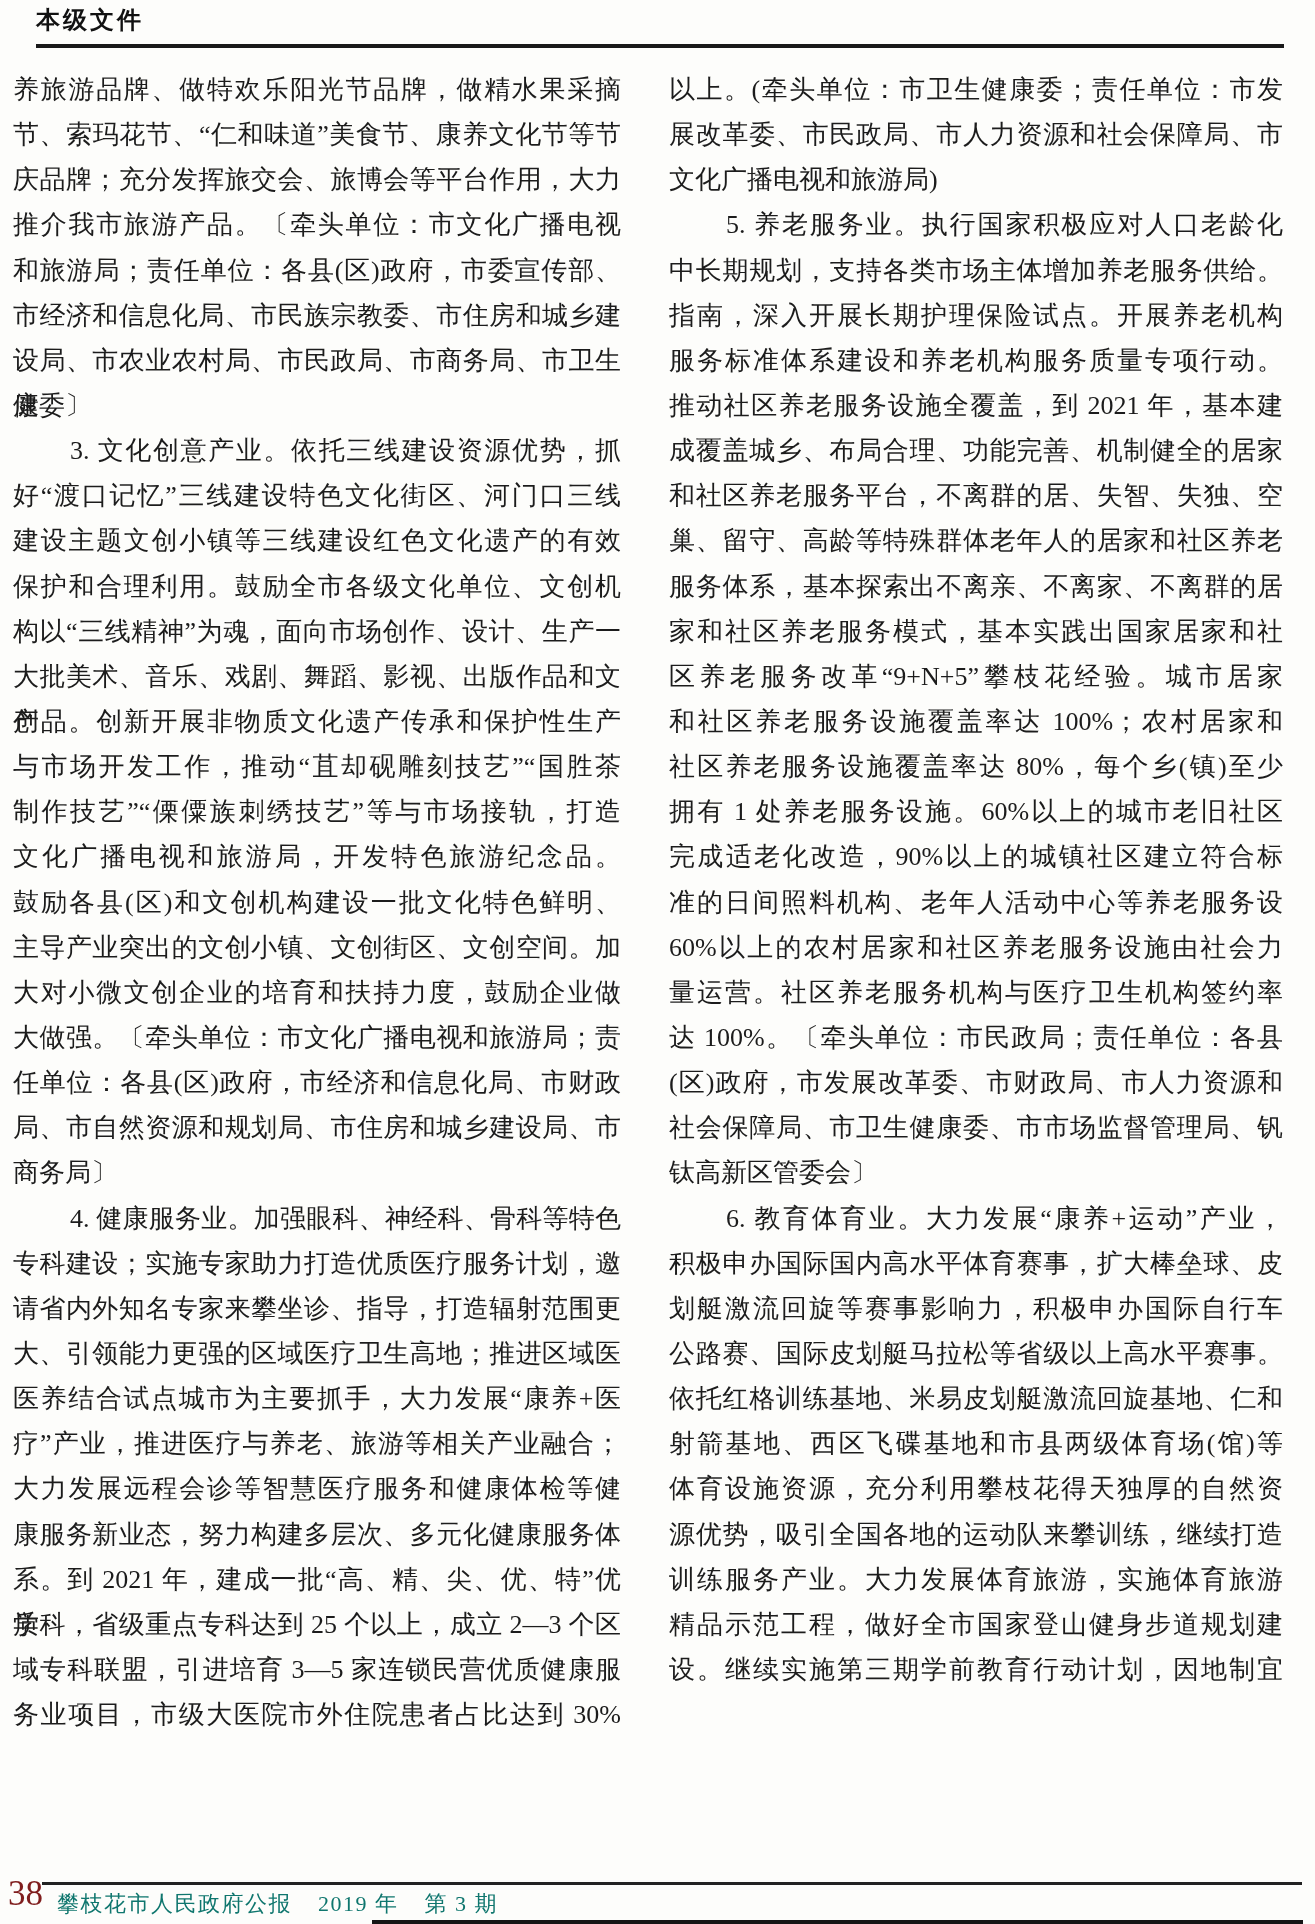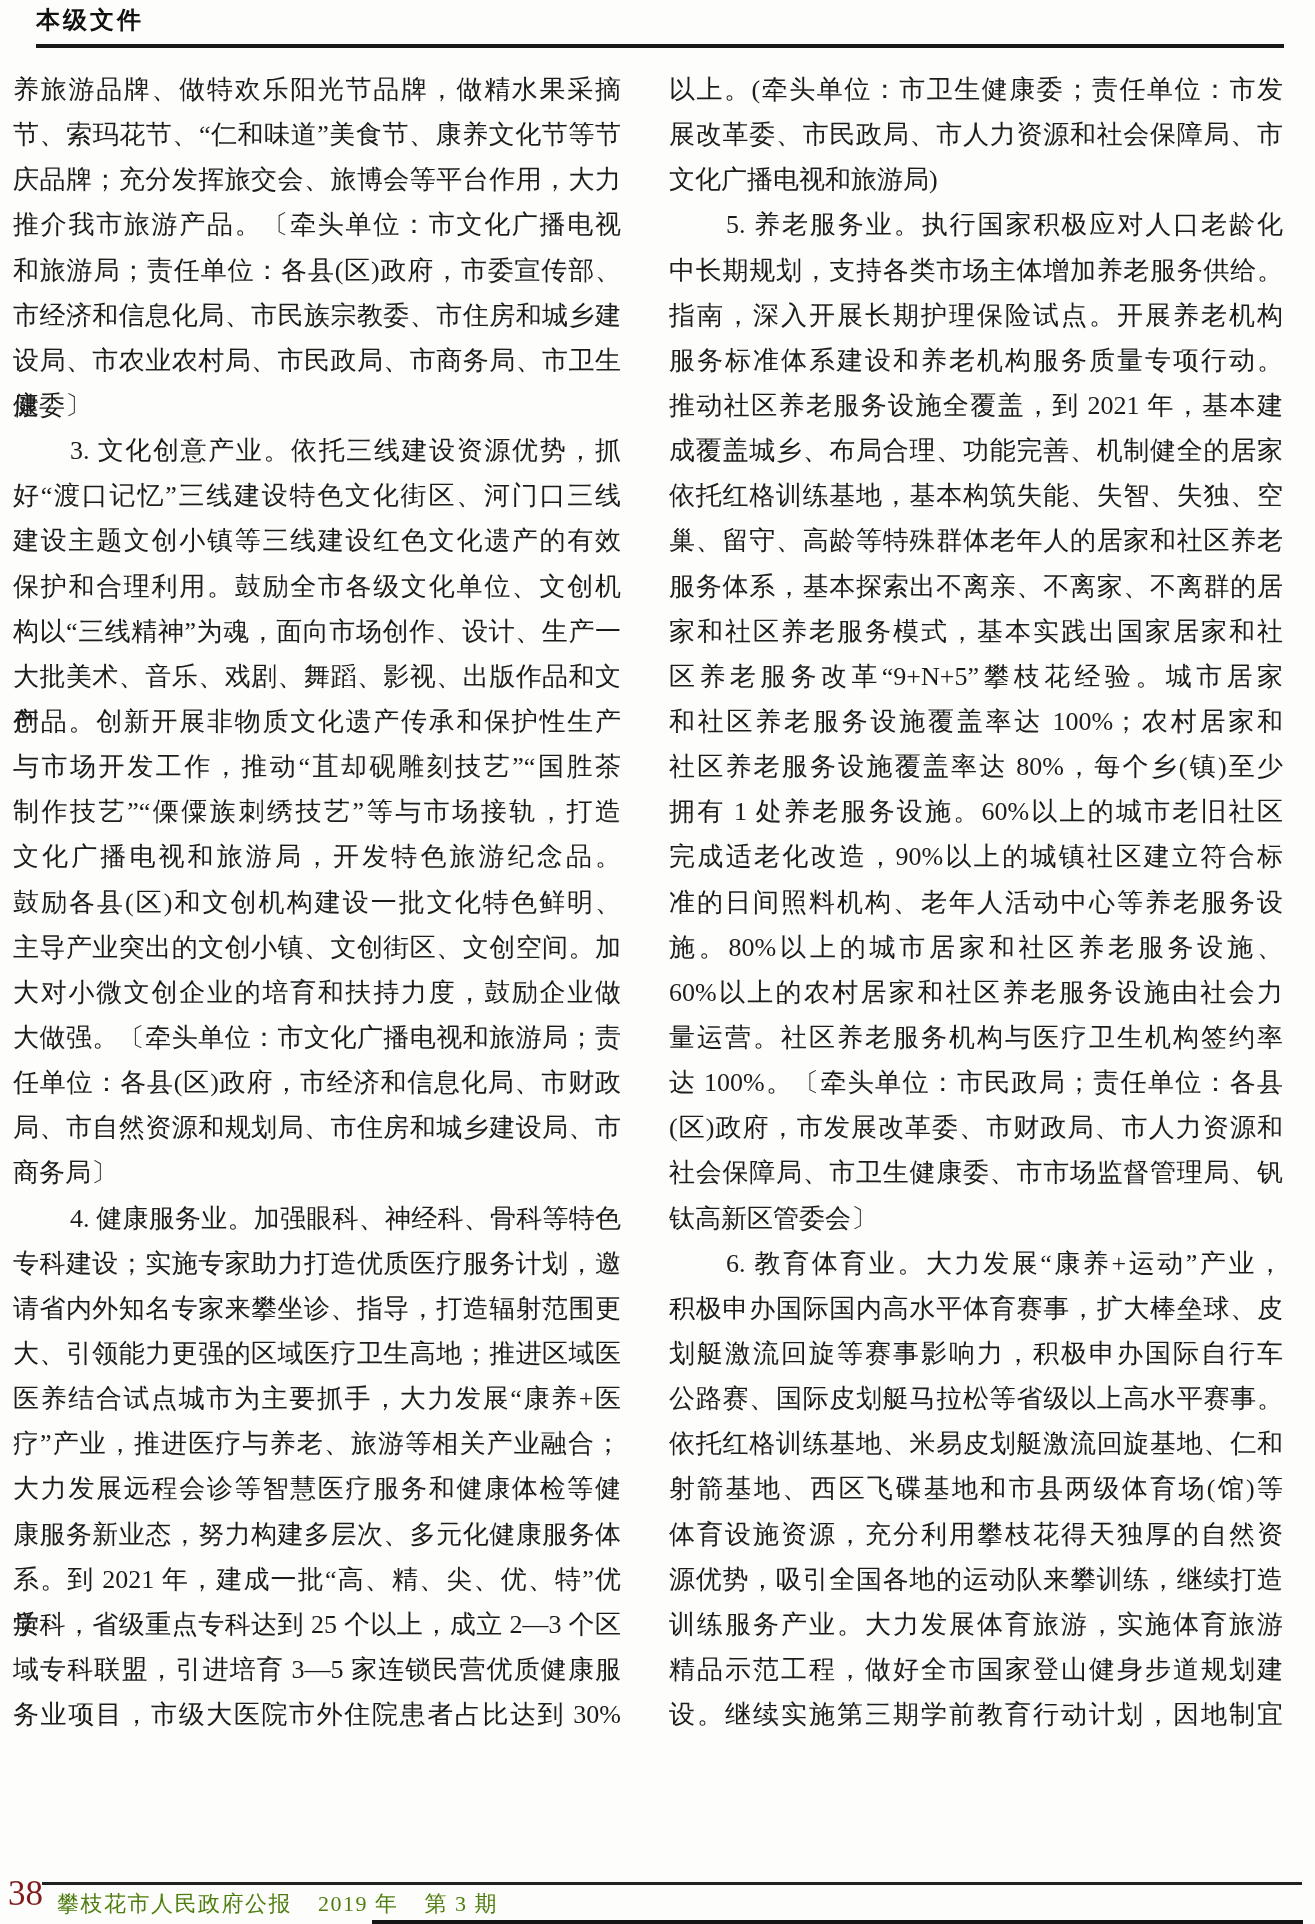--- a/index.html
+++ b/index.html
@@ -37,21 +37,21 @@
   
   .footer-num{
     position:absolute;left:8px;top:1874px;
     font-size:35px;color:#7f1d1d;font-family:"Liberation Serif","DejaVu Serif",serif;
   }
   .footer-rule{
     position:absolute;left:42px;top:1882px;width:1260px;height:3px;background:#222;
   }
   .footer-line{
     position:absolute;left:57px;top:1889px;
-    font-size:22px;color:#4d7c0f;letter-spacing:1.5px;
+    font-size:22px;color:#0f766e;letter-spacing:1.5px;
   }
   .footer-line .seg{margin-right:26px;}
   .footer-line .seg:last-child{margin-right:0;}
   .bottom-edge-rule{
     position:absolute;left:372px;right:12px;bottom:0;height:4px;background:#151515;
   }
 </style>
 </head>
 <body>
 
@@ -100,31 +100,30 @@
 <div class="column col-right">
     <div class="line">以上。(牵头单位：市卫生健康委；责任单位：市发</div>
     <div class="line">展改革委、市民政局、市人力资源和社会保障局、市</div>
     <div class="line end">文化广播电视和旅游局)</div>
     <div class="line start">5. 养老服务业。执行国家积极应对人口老龄化</div>
     <div class="line">中长期规划，支持各类市场主体增加养老服务供给。</div>
     <div class="line">指南，深入开展长期护理保险试点。开展养老机构</div>
     <div class="line">服务标准体系建设和养老机构服务质量专项行动。</div>
     <div class="line">推动社区养老服务设施全覆盖，到 2021 年，基本建</div>
     <div class="line">成覆盖城乡、布局合理、功能完善、机制健全的居家</div>
-    <div class="line">依托红格训练基地，基本构筑失能、失智、失独、空</div>
+    <div class="line">和社区养老服务平台，不离群的居、失智、失独、空</div>
     <div class="line">巢、留守、高龄等特殊群体老年人的居家和社区养老</div>
     <div class="line">服务体系，基本探索出不离亲、不离家、不离群的居</div>
     <div class="line">家和社区养老服务模式，基本实践出国家居家和社</div>
     <div class="line">区养老服务改革“9+N+5”攀枝花经验。城市居家</div>
     <div class="line">和社区养老服务设施覆盖率达 100%；农村居家和</div>
     <div class="line">社区养老服务设施覆盖率达 80%，每个乡(镇)至少</div>
     <div class="line">拥有 1 处养老服务设施。60%以上的城市老旧社区</div>
     <div class="line">完成适老化改造，90%以上的城镇社区建立符合标</div>
     <div class="line">准的日间照料机构、老年人活动中心等养老服务设</div>
-    <div class="line">施。80%以上的城市居家和社区养老服务设施、</div>
     <div class="line">60%以上的农村居家和社区养老服务设施由社会力</div>
     <div class="line">量运营。社区养老服务机构与医疗卫生机构签约率</div>
     <div class="line">达 100%。〔牵头单位：市民政局；责任单位：各县</div>
     <div class="line">(区)政府，市发展改革委、市财政局、市人力资源和</div>
     <div class="line">社会保障局、市卫生健康委、市市场监督管理局、钒</div>
     <div class="line end">钛高新区管委会〕</div>
     <div class="line start">6. 教育体育业。大力发展“康养+运动”产业，</div>
     <div class="line">积极申办国际国内高水平体育赛事，扩大棒垒球、皮</div>
     <div class="line">划艇激流回旋等赛事影响力，积极申办国际自行车</div>
     <div class="line">公路赛、国际皮划艇马拉松等省级以上高水平赛事。</div>

